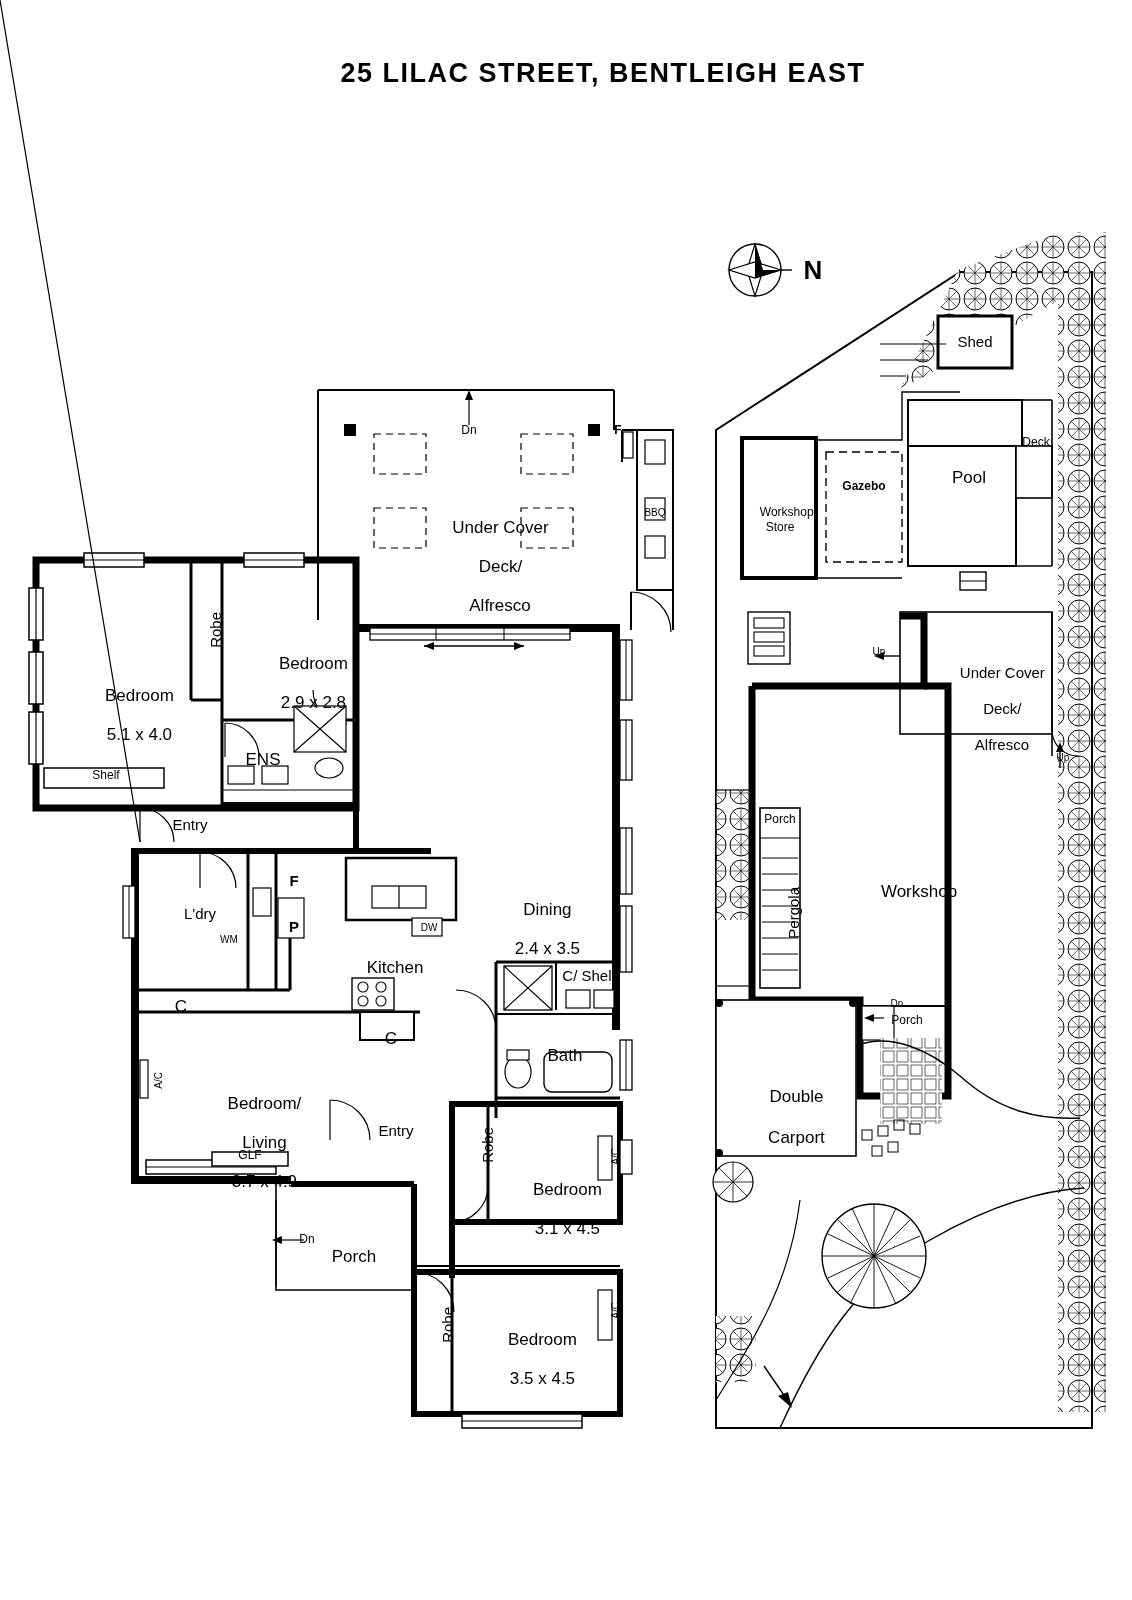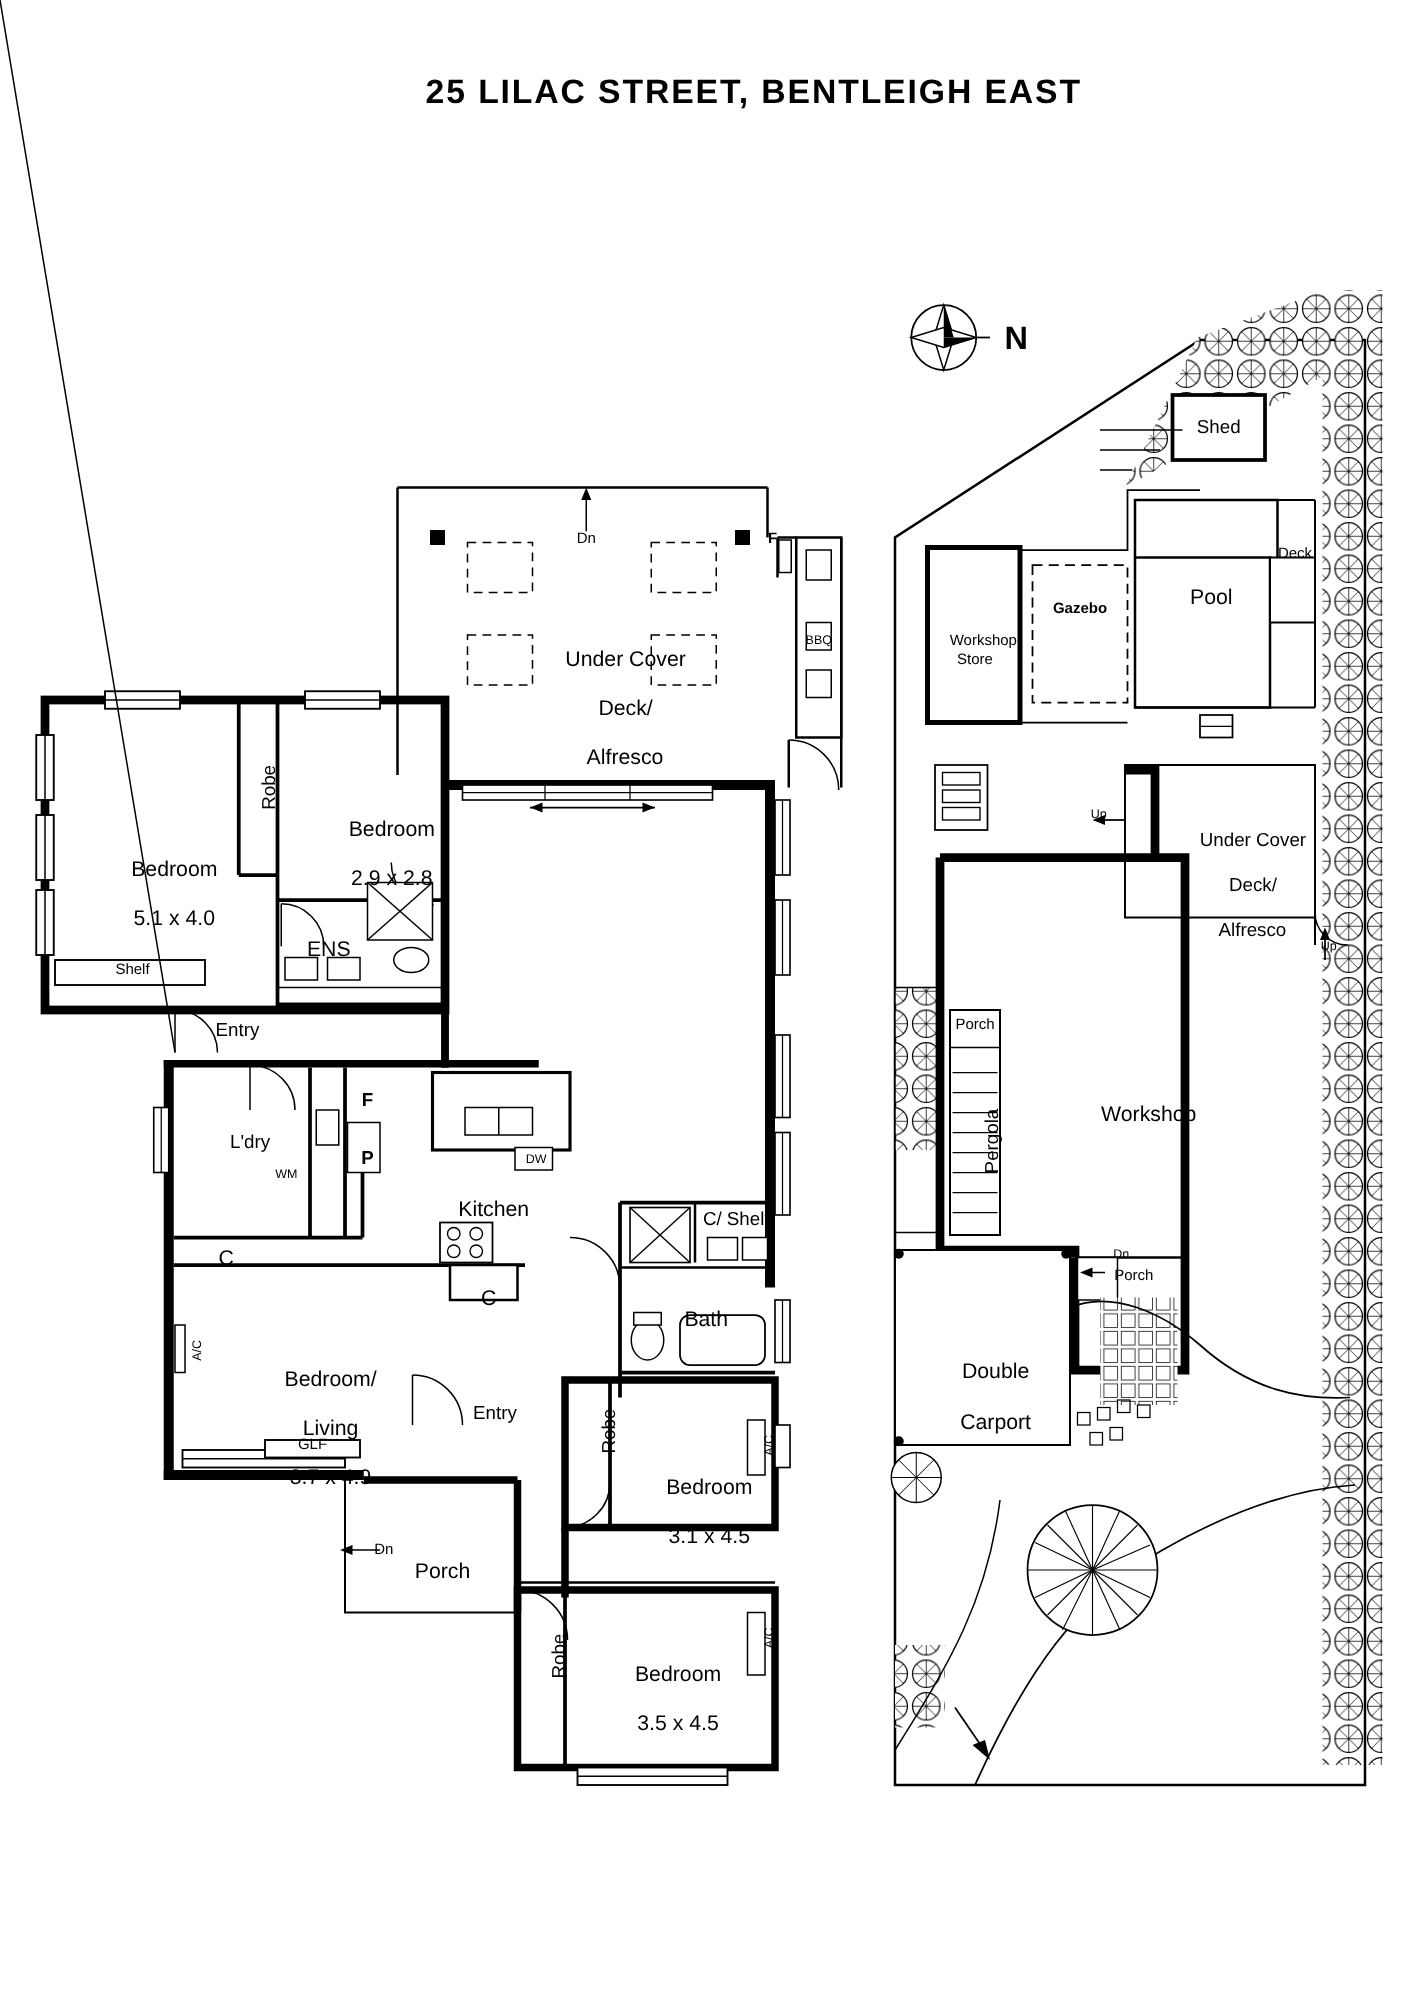--- a/index.html
+++ b/index.html
@@ -208,20 +208,24 @@
     <span class="vert" style="display:inline-block;">Robe</span>
   </div>
   <div class="lbl big" style="left:228px;top:614px;width:152px;">
     <span>Bedroom</span><br>
     <span>2.9 x 2.8</span>
   </div>
   <div class="lbl big" style="left:230px;top:730px;width:66px;">ENS</div>
   <div class="lbl sm" style="left:78px;top:769px;width:56px;">Shelf</div>
   <div class="lbl" style="left:158px;top:816px;width:64px;">Entry</div>
 
+  <div class="lbl big" style="left:468px;top:860px;width:140px;">
+    <span>Dining</span><br>
+    <span>2.4 x 3.5</span>
+  </div>
 
   <div class="lbl" style="left:168px;top:905px;width:64px;">L'dry</div>
   <div class="lbl xs" style="left:212px;top:934px;width:34px;">WM</div>
   <div class="lbl" style="left:282px;top:872px;width:24px;font-weight:bold;">F</div>
   <div class="lbl" style="left:282px;top:918px;width:24px;font-weight:bold;">P</div>
   <div class="lbl big" style="left:340px;top:938px;width:110px;">Kitchen</div>
   <div class="lbl xs" style="left:416px;top:922px;width:26px;">DW</div>
   <div class="lbl big" style="left:168px;top:977px;width:26px;">C</div>
   <div class="lbl big" style="left:378px;top:1009px;width:26px;">C</div>
   <div class="lbl" style="left:552px;top:967px;width:74px;">C/ Shelf</div>

